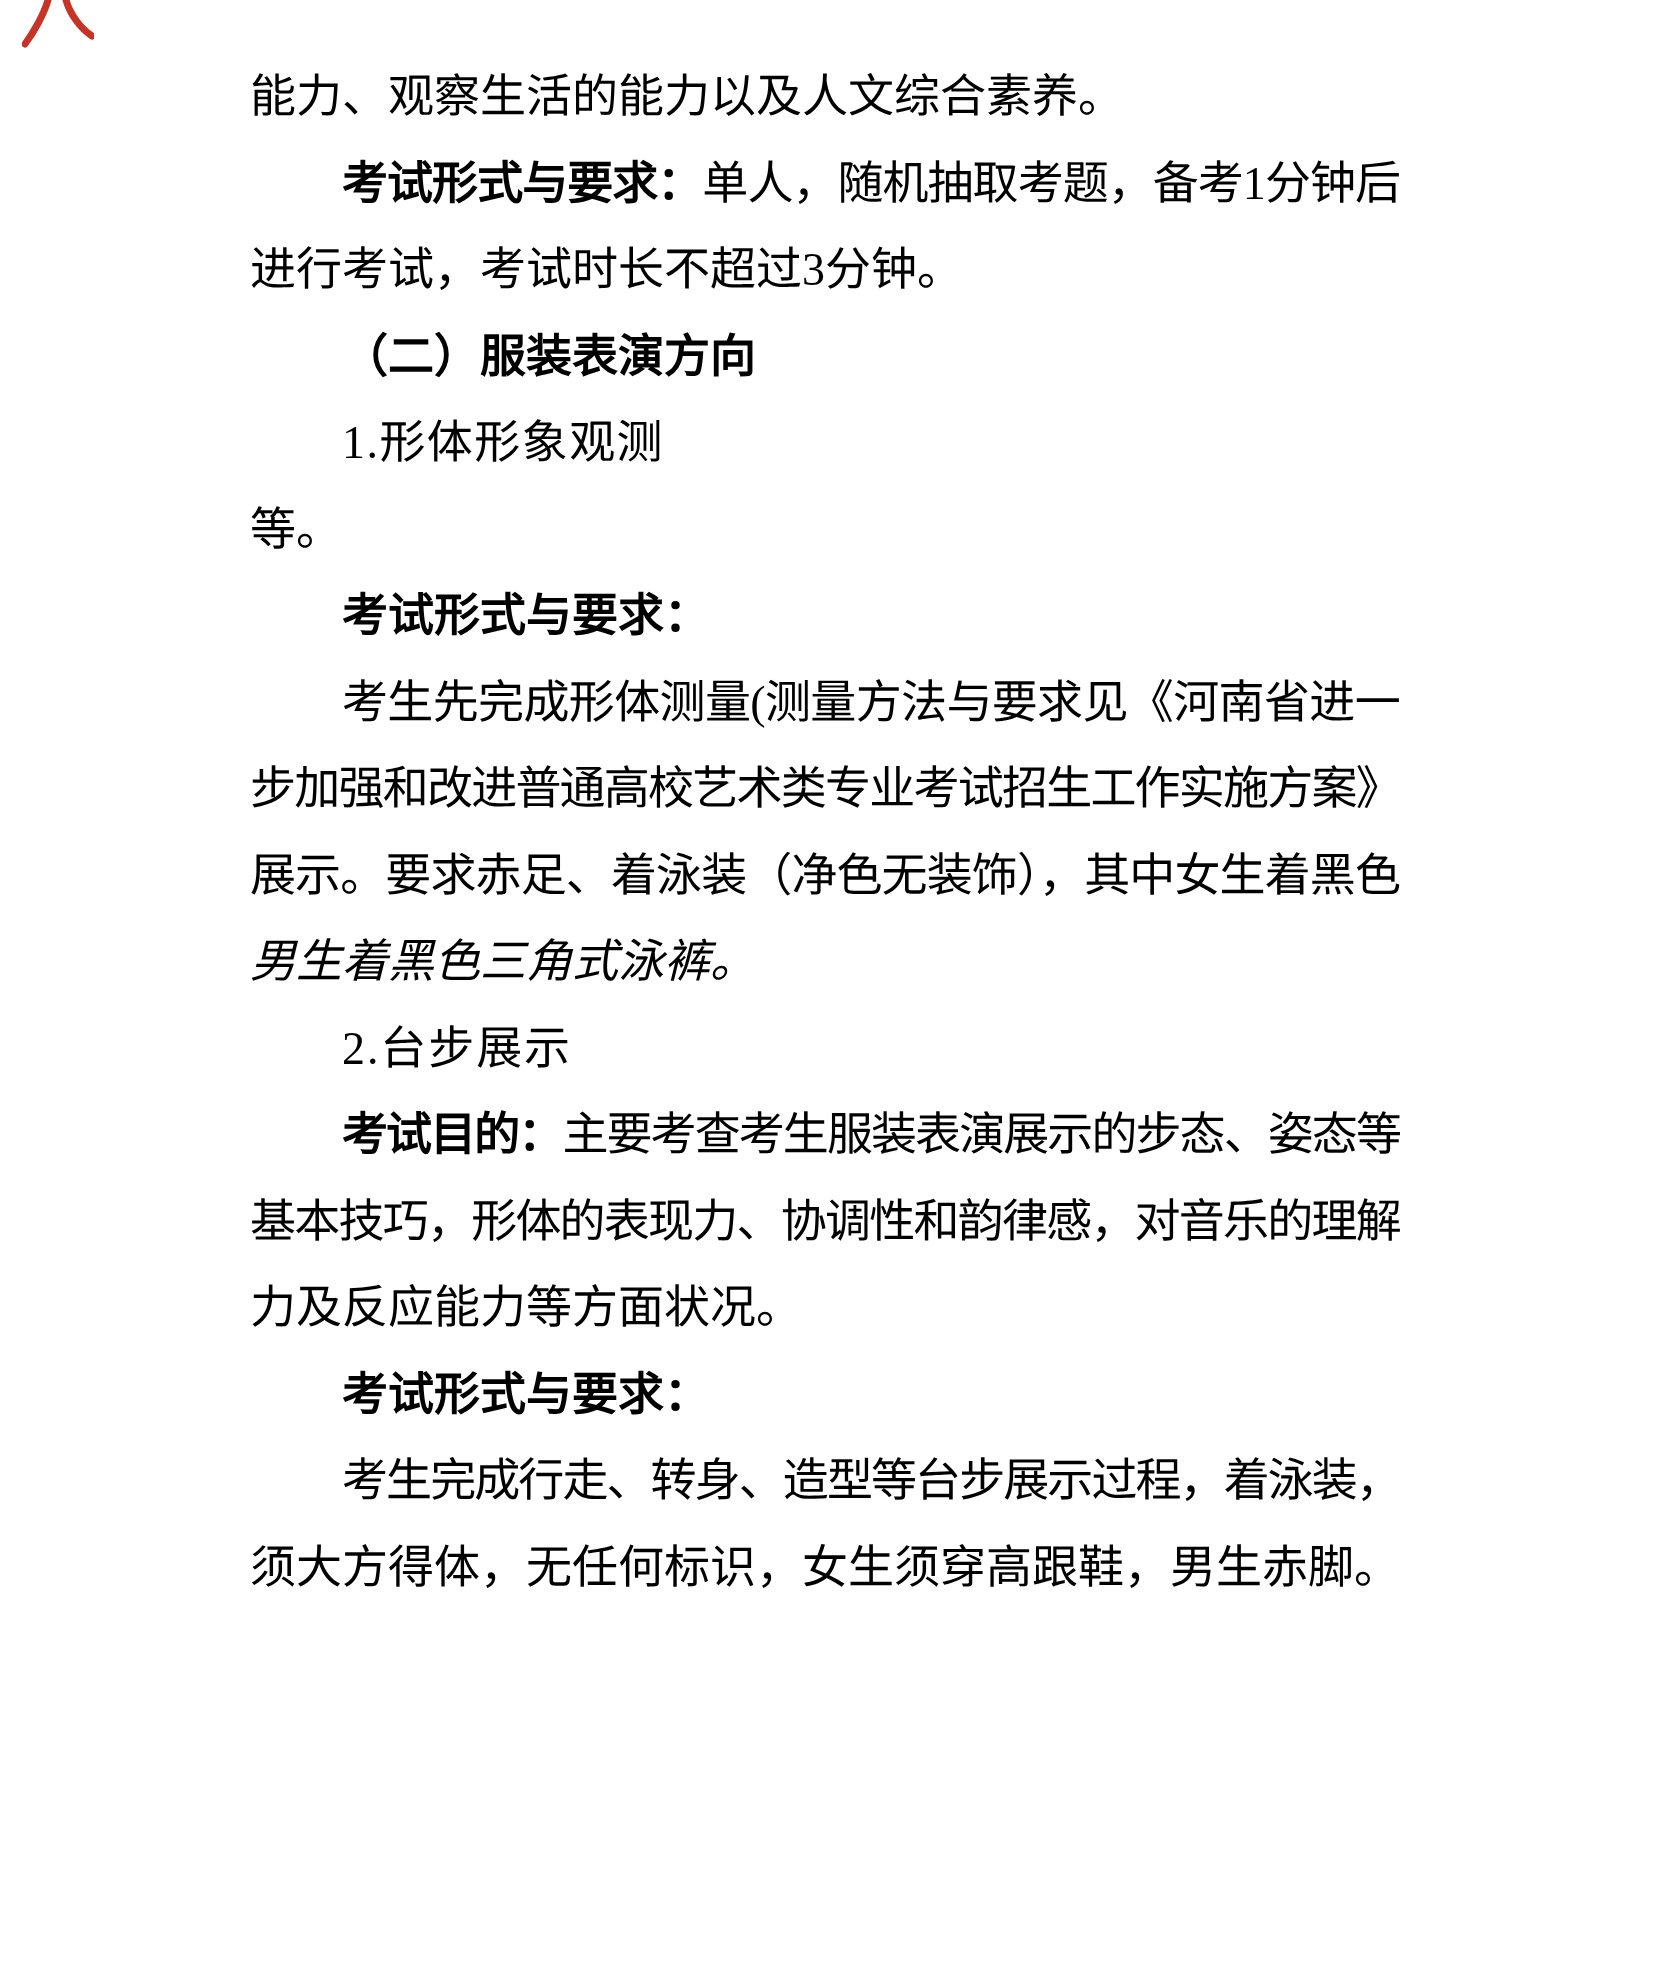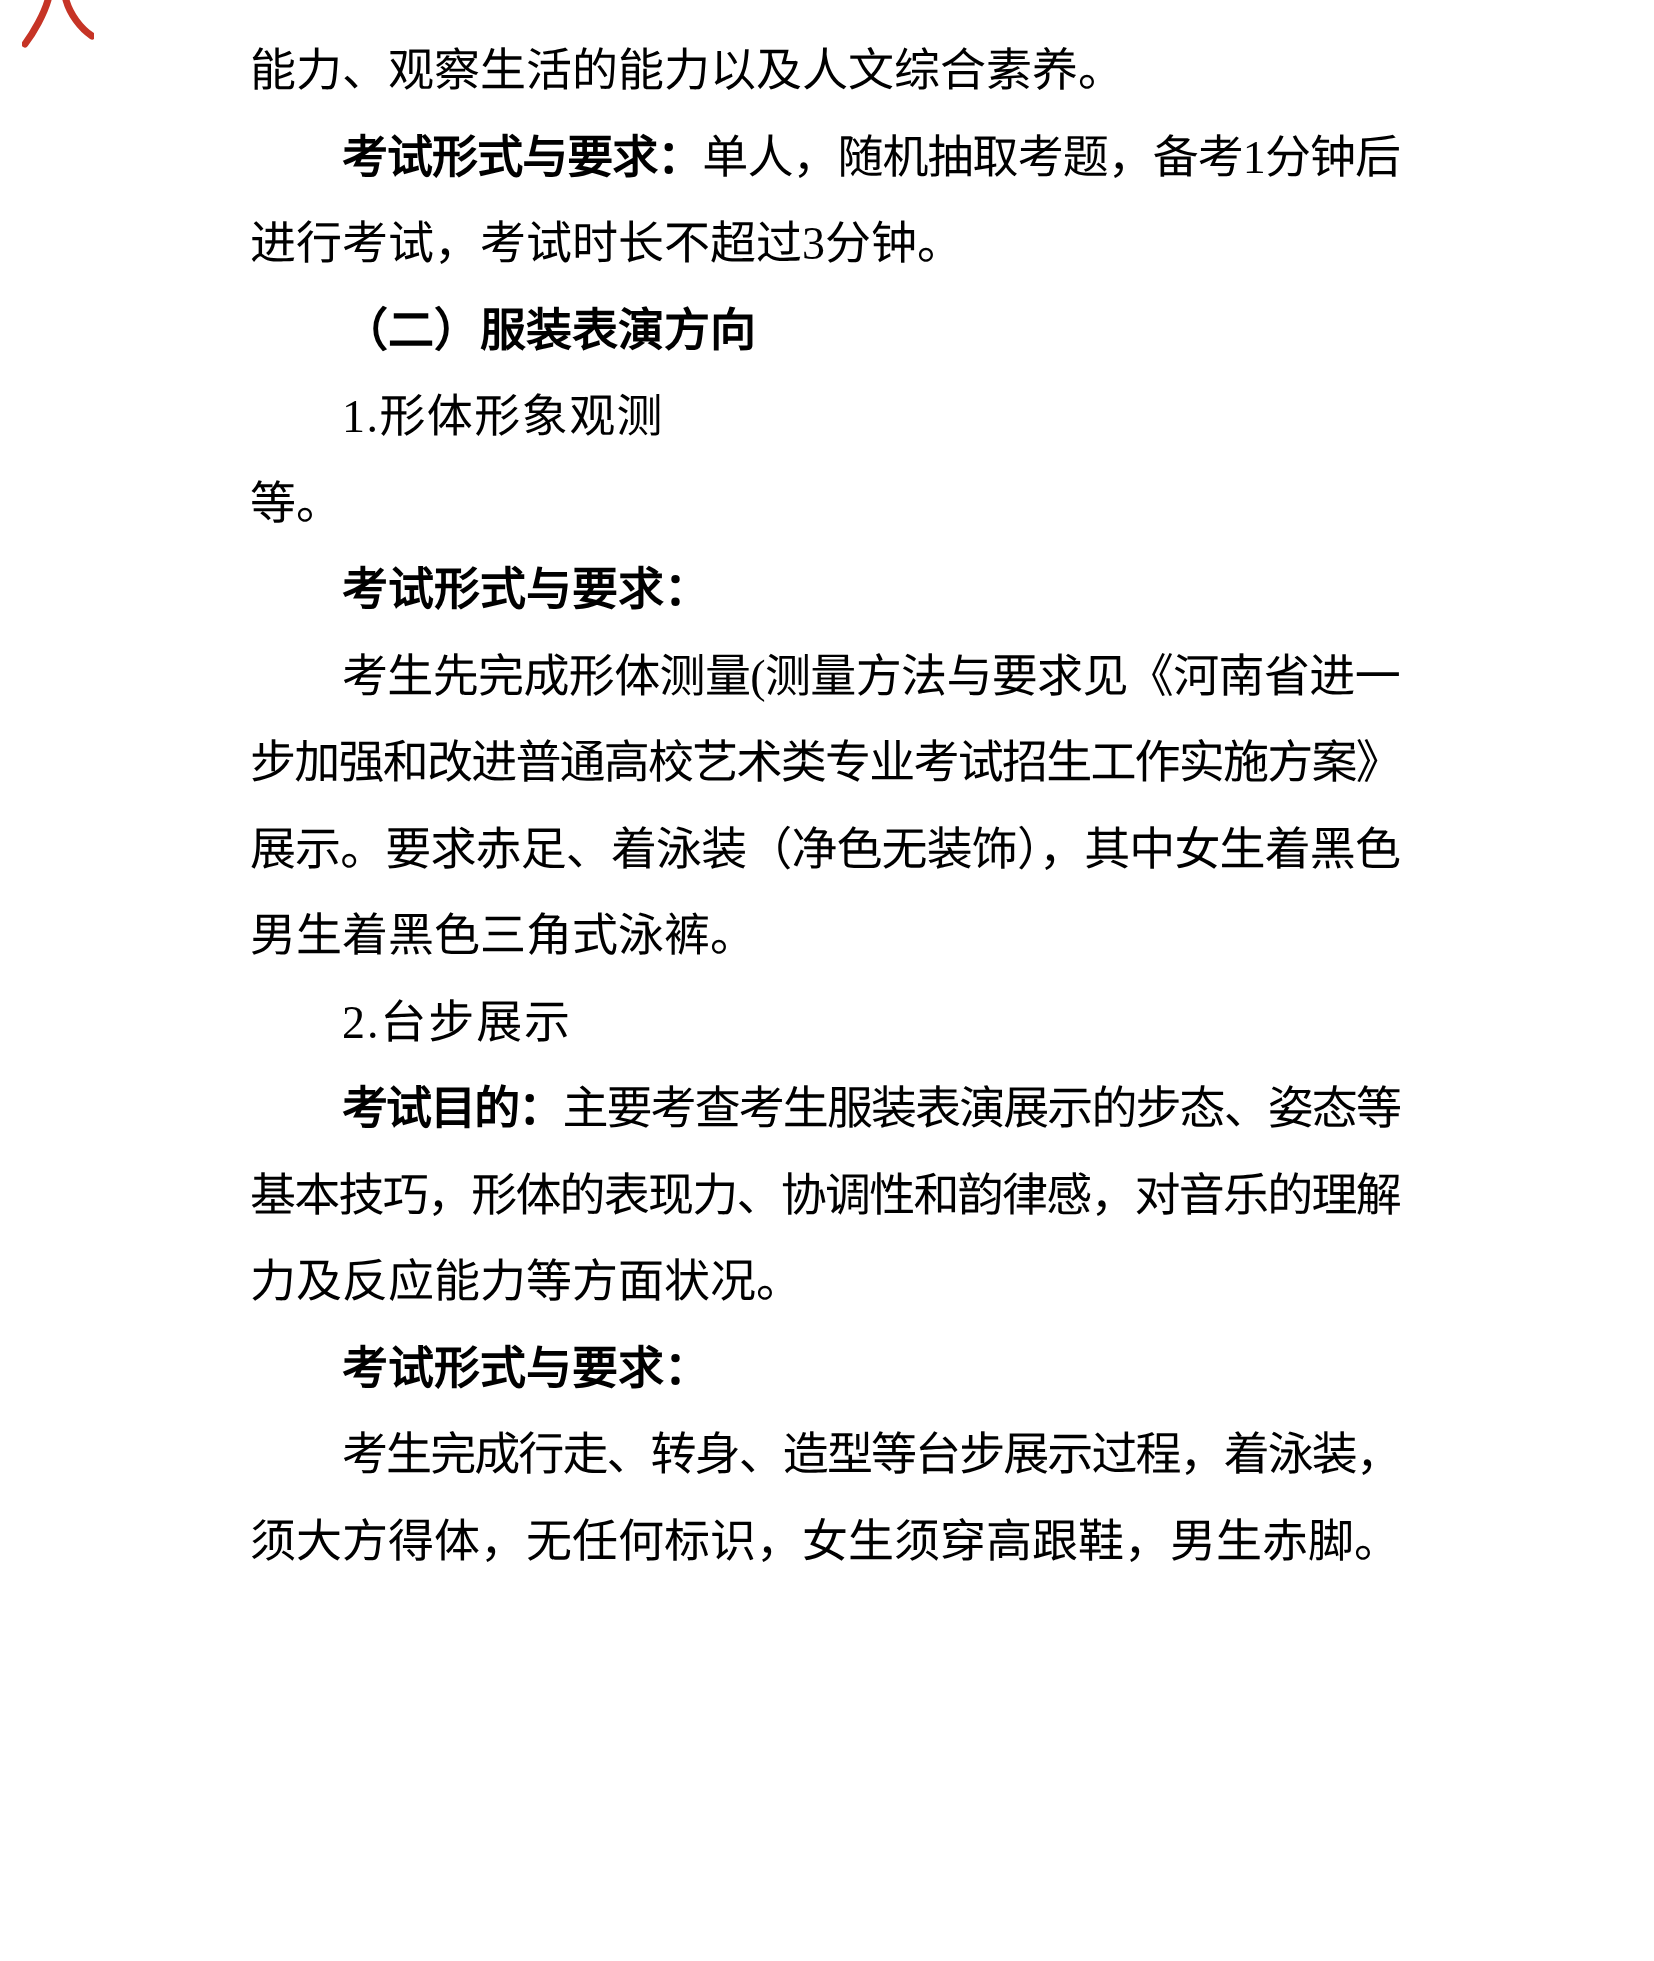--- a/index.html
+++ b/index.html
@@ -17,20 +17,21 @@
   }
   .corner-mark {
     position: absolute;
     left: 22px;
     top: 0;
   }
   .page {
     box-sizing: border-box;
     width: 1312px;
     padding: 28px 254px 0 250px;
+    margin-top: 26px;
   }
   .line {
     font-size: 46px;
     height: 86.5px;
     line-height: 86.5px;
     white-space: nowrap;
     text-align: left;
   }
   .ind { padding-left: 92px; }
   .b   { font-weight: 700; }
@@ -65,21 +66,21 @@
   <div class="line ind b"><span class="t" style="letter-spacing: 0px;">考试形式与要求：</span></div>
 
   <div class="line ind fill"><span class="t" style="letter-spacing: -0.638672px;">考生先完成形体测量(测量方法与要求见《河南省进一</span></div>
 
   <div class="line fill"><span class="t" style="letter-spacing: -1.76923px;">步加强和改进普通高校艺术类专业考试招生工作实施方案》</span></div>
 
 
   <div class="line fill"><span class="t" style="letter-spacing: -0.884615px;">展示。要求赤足、着泳装（净色无装饰），其中女生着黑色</span></div>
 
 
-  <div class="line"><span class="t" style="letter-spacing: 0px;">男生着黑色三角式泳裤。</span></div>
+  <div class="line"><span class="t" style="letter-spacing: 0px; font-style: italic;">男生着黑色三角式泳裤。</span></div>
 
   <div class="line ind"><span class="t" style="letter-spacing: 1.91667px;">2.台步展示</span></div>
 
   <div class="line ind fill"><span class="t" style="letter-spacing: -1.91667px; text-align: center;"><span class="b">考试目的：</span><span>主要考查考生服装表演展示的步态、姿态等</span></span></div>
 
   <div class="line fill"><span class="t" style="letter-spacing: -1.76923px;">基本技巧，形体的表现力、协调性和韵律感，对音乐的理解</span></div>
 
   <div class="line"><span class="t" style="letter-spacing: 0px;">力及反应能力等方面状况。</span></div>
 
   <div class="line ind b"><span class="t" style="letter-spacing: 0px;">考试形式与要求：</span></div>

